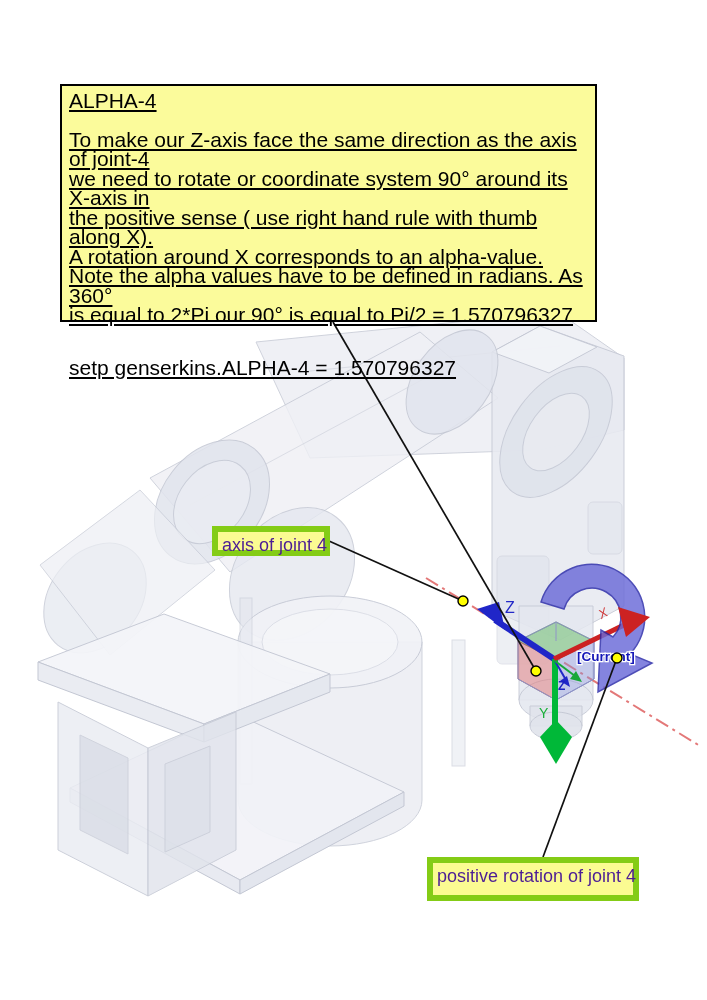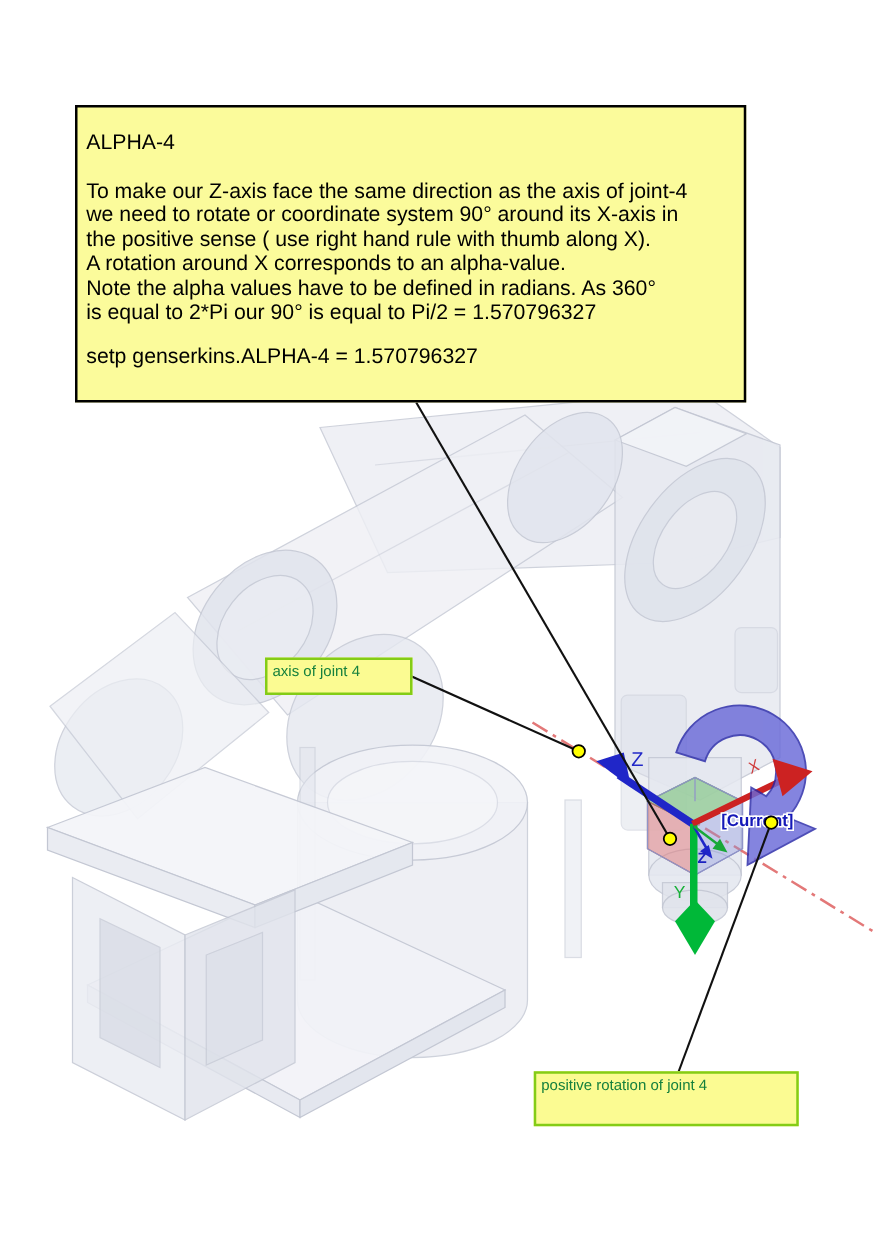--- a/index.html
+++ b/index.html
@@ -1,26 +1,26 @@
 <!DOCTYPE html>
 <html><head>
 <meta charset="utf-8">
 <style>
   html,body{margin:0;padding:0;background:#ffffff;}
   .stage{position:relative;width:707px;height:1000px;background:#ffffff;overflow:hidden;
          font-family:"Liberation Sans", sans-serif;}
   .stage svg{position:absolute;left:0;top:0;}
   .note{position:absolute;left:60px;top:84px;width:537px;height:238px;
         background:#fbfb9b;border:2px solid #000;box-sizing:border-box;
-        padding:18px 7px;font-size:17px;line-height:19.5px;color:#000;}
+        padding:5px 7px;font-size:21px;line-height:19.5px;color:#000;text-decoration:underline;}
   .note .title{margin-bottom:19px;}
   .note .body{white-space:pre-line;}
-  .note .command{margin-top:15px;}
-  .callout{position:absolute;background:#fbfb92;border:2px solid #84cc16;box-sizing:border-box;
-           font-size:12px;line-height:1.4;color:#15803d;padding:1px 4px;white-space:nowrap;}
+  .note .command{margin-top:33px;}
+  .callout{position:absolute;background:#fbfb92;border:6px solid #84cc16;box-sizing:border-box;
+           font-size:18px;line-height:1.4;color:#4c1d95;padding:1px 4px;white-space:nowrap;}
   .callout.axis{left:212px;top:526px;width:118px;height:30px;}
   .callout.rot{left:427px;top:857px;width:212px;height:44px;}
   text{font-family:"Liberation Sans", sans-serif;}
 </style>
 </head>
 <body>
 
 <div class="stage">
 
 <svg width="707" height="1000" viewBox="0 0 707 1000">

